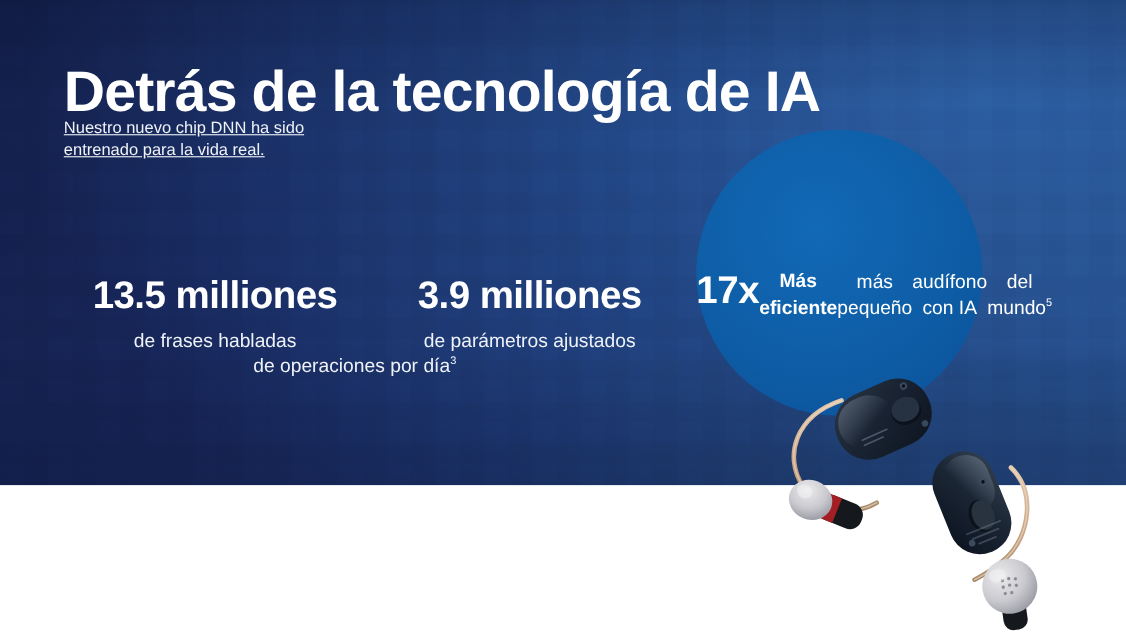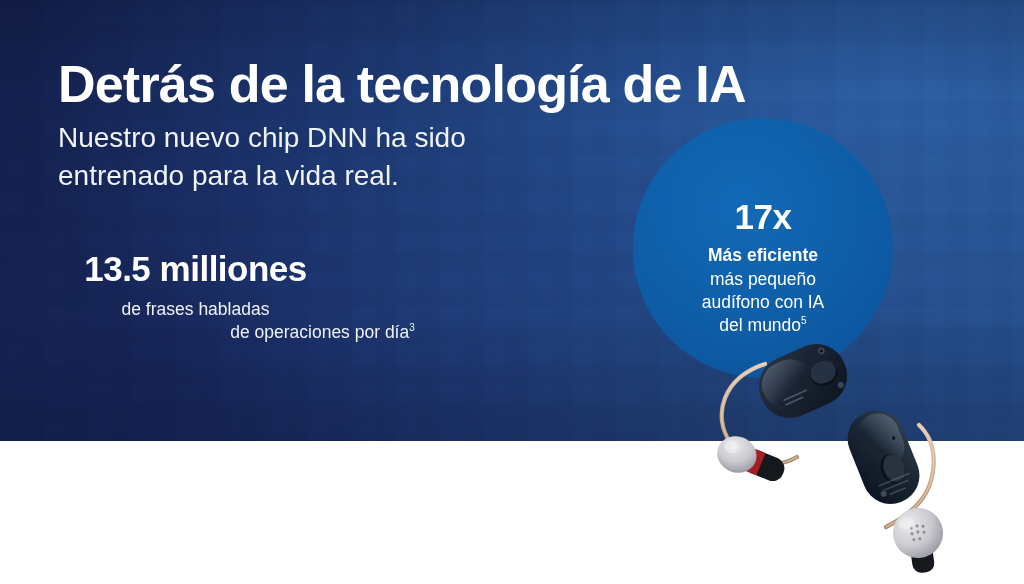--- a/index.html
+++ b/index.html
@@ -34,43 +34,43 @@
   }
 
   
   .circle-badge {
     position:absolute; left:633px; top:118px; width:260px; height:260px;
     border-radius:50%;
     background:radial-gradient(circle at 42% 34%, #1269b6 0%, #0e5da6 55%, #0a5097 100%);
   }
   .badge-inner {
     position:absolute; left:0; top:0; width:260px; height:260px;
-    display:flex; flex-direction:column; align-items:center;
-    padding-top:40px; color:#ffffff; text-align:center;justify-content:center;
+    display:flex; flex-direction:row; align-items:center;
+    padding-top:40px; color:#ffffff; text-align:center;
   }
   .badge-num {
     font-size:35px; font-weight:bold; letter-spacing:-0.4px; line-height:1;
     margin-bottom:10px;
   }
   .badge-lead {
     font-size:17.5px; font-weight:bold; line-height:1.32; margin-bottom:1px;
   }
   .badge-line { font-size:17.5px; font-weight:normal; line-height:1.33; }
   .badge-line sup { font-size:10px; vertical-align:super; }
 
   
   .headline {
     position:absolute; left:58px; top:57px;
     font-size:52px; font-weight:bold; color:#ffffff;
     letter-spacing:-0.8px; line-height:1.04; white-space:nowrap;
   }
   .subhead {
-    position:absolute; left:58px; top:119px;
-    font-size:28px; font-weight:normal; color:#f0f3f8;
-    line-height:1.35; white-space:pre-line;
+    position:absolute; left:58px; top:107px;
+    font-size:15px; font-weight:normal; color:#f0f3f8;
+    line-height:1.35; white-space:pre-line;text-decoration:underline;
   }
 
   
   .stat { position:absolute; text-align:center; color:#ffffff; }
   .stat-value {
     font-size:35px; font-weight:bold; letter-spacing:-0.5px; line-height:1.1;
     white-space:nowrap;
     margin-top:36px;
   }
   .stat-label {
@@ -105,20 +105,24 @@
       </div>
     </div>
 
     <div class="headline">Detrás de la tecnología de IA</div>
     <div class="subhead">Nuestro nuevo chip DNN ha sido
 entrenado para la vida real.</div>
 
     <div class="stat" id="stat-0">
       <div class="stat-value">13.5 milliones</div>
       <div class="stat-label"><span>de frases habladas</span></div>
+    </div>
+    <div class="stat" id="stat-1">
+      <div class="stat-value">3.9 milliones</div>
+      <div class="stat-label"><span>de parámetros ajustados</span></div>
     </div>
     <div class="stat" id="stat-2">
       <div class="stat-label"><span>de operaciones por día</span><sup>3</sup></div>
     </div>
   </div>
 
   <svg class="aids" viewBox="0 0 1024 584">
     <defs>
       <linearGradient id="bodyA" x1="0" y1="0" x2="1" y2="1">
         <stop offset="0%" stop-color="#2b3747"></stop>

